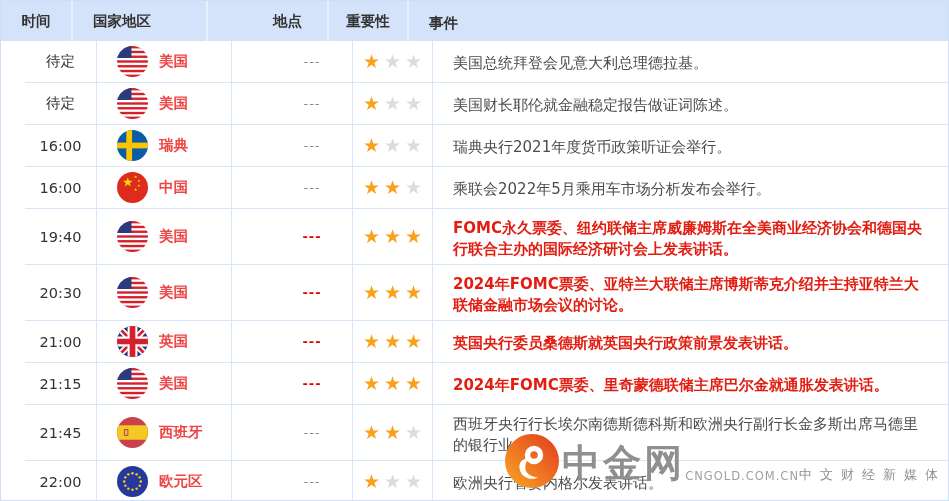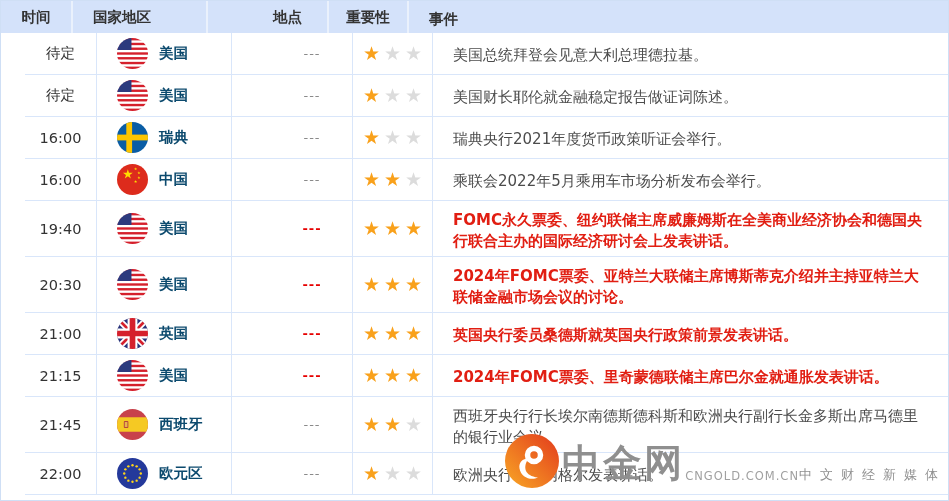--- a/index.html
+++ b/index.html
@@ -1,38 +1,38 @@
 <!DOCTYPE html>
 <html><head>
 <meta charset="utf-8">
 <style>
   * { margin:0; padding:0; box-sizing:border-box; }
   body { background:#fff; font-family:"DejaVu Sans","Liberation Sans",sans-serif; }
   .cal {
     position:relative; width:949px; height:501px; overflow:hidden;
     background:#fff; border:1px solid #cfdff5;
   }
-  .hrow { display:flex; height:32px; background:#d4e2fa; }
+  .hrow { display:flex; height:40px; background:#d4e2fa; }
   .cell { display:flex; align-items:center; justify-content:center; height:100%; }
   .hcell { font-weight:bold; color:#333; font-size:14.5px; border-right:2px solid #eaf1fc; }
   .hcell:last-child { border-right:none; }
   .c-time    { width:72px;  flex:0 0 72px; }
   .c-country { width:135px; flex:0 0 135px; }
   .c-loc     { width:121px; flex:0 0 121px;padding-left:40px; }
   .c-imp     { width:80px;  flex:0 0 80px; }
   .c-event   { flex:1 1 auto; min-width:0; }
   .row { display:flex; height:42px; border-bottom:1px solid #d9e6fa; background:#fff;margin-left:24px; }
   .row.tall { height:56px; }
   .row .cell { border-right:1px solid #d9e6fa; }
   .row .cell:last-child { border-right:none; }
   .time-text { color:#333; font-size:14.5px; }
   .c-country.cell { justify-content:flex-start; padding-left:20px; gap:11px; }
   .flag { width:31px; height:31px; border-radius:50%; overflow:hidden; display:inline-flex; flex:0 0 31px; }
   .flag svg { width:100%; height:100%; display:block; }
-  .cname { font-weight:bold; color:#0c4a6e; font-size:14.5px; }
+  .cname { font-weight:bold; color:#ef4444; font-size:14.5px; }
   .loc-text { color:#8a8a8a; font-size:13px; letter-spacing:1px; }
   .row.hot .loc-text { color:#e60000; font-weight:bold; }
   .star { font-size:19px; color:#dcdcdc; line-height:1; margin:0 2px; }
   .star.filled { color:#f9a11b; }
   .c-event.cell { justify-content:flex-start; padding:4px 18px 0 20px; }
   .event-text { font-size:15px; color:#4c4c4c; line-height:21px; }
   .row.hot .event-text { color:#e11e12; font-weight:bold; }
   
   .watermark { position:absolute; right:2px; bottom:8px; display:flex; align-items:center; gap:3px; }
   .wm-text { display:flex; align-items:flex-end; }

